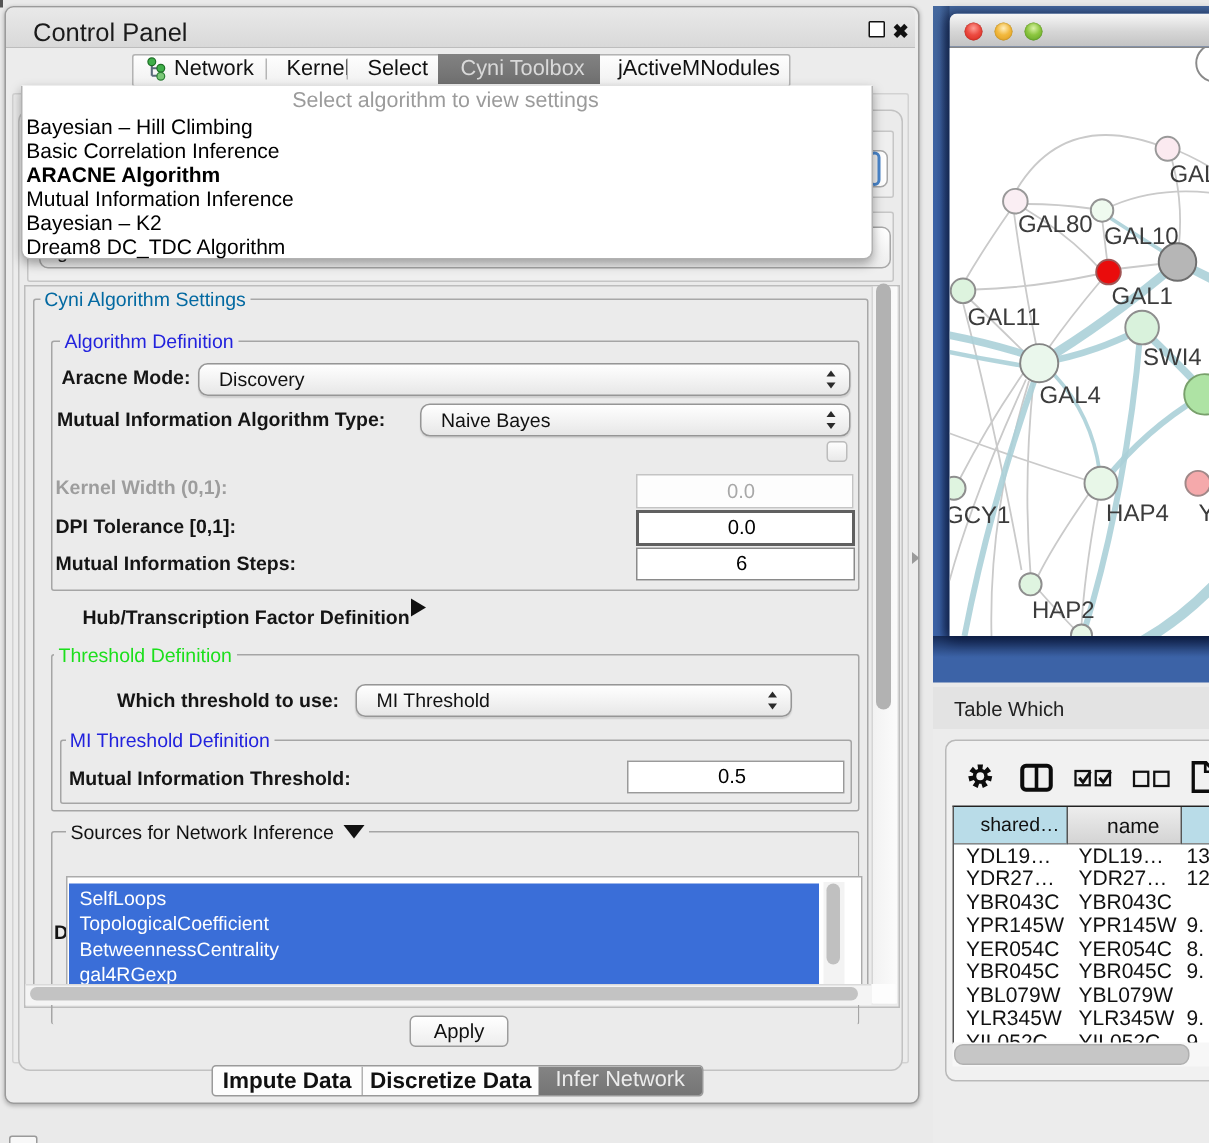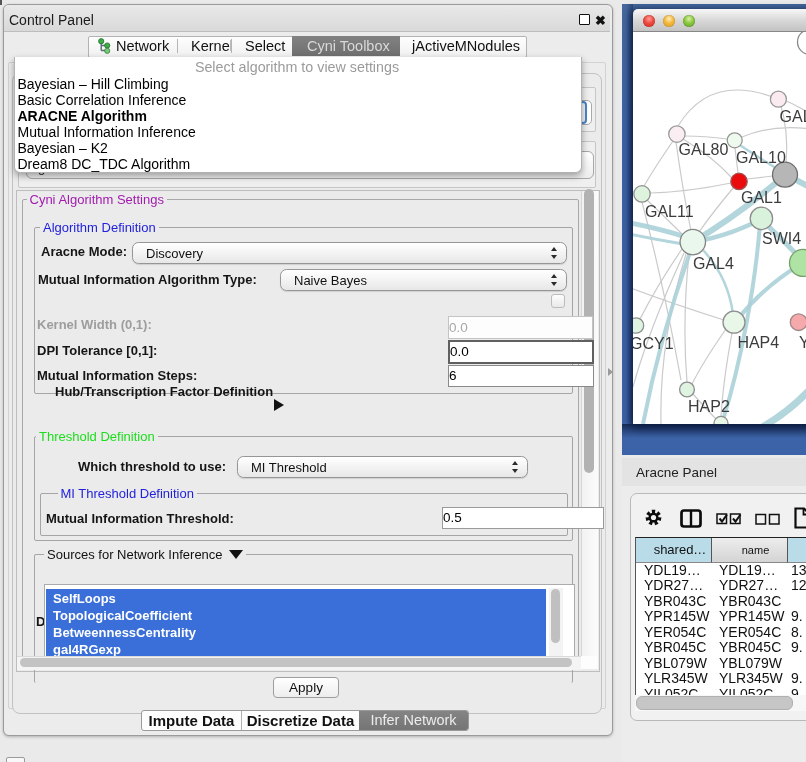--- a/index.html
+++ b/index.html
@@ -15,37 +15,37 @@
   .combo .ct{position:absolute;left:13px;top:50%;transform:translateY(-50%);
              font-size:13px;color:#111;white-space:nowrap;}
   .car{position:absolute;right:8px;top:50%;width:7px;height:12px;margin-top:-6px;}
   .car:before{content:"";position:absolute;left:0;top:0;
       border-left:3.5px solid transparent;border-right:3.5px solid transparent;
       border-bottom:4.5px solid #2a2a2a;}
   .car:after{content:"";position:absolute;left:0;bottom:0;
       border-left:3.5px solid transparent;border-right:3.5px solid transparent;
       border-top:4.5px solid #2a2a2a;}
   .field{position:absolute;background:#fff;font-size:13px;color:#000;
-         text-align:left;white-space:nowrap;margin-left:24px;}
+         text-align:center;white-space:nowrap;}
   .grp{position:absolute;border:1px solid #a5a5a5;border-radius:2px;}
   .gt{position:absolute;top:-8px;left:5px;background:#ebebeb;padding:0 3px;
       font-size:13px;line-height:15px;white-space:nowrap;}
 </style>
 </head>
 <body>
 <div id="app">
 
   <div class="abs" id="cpwin" style="left:3px;top:4px;width:608px;height:730px;
        background:#ececec;border:1px solid #9b9b9b;border-radius:6px;
        box-shadow:0 1px 3px rgba(0,0,0,0.25);"></div>
 
   <div class="abs" style="left:4px;top:5px;width:606px;height:26px;
        background:linear-gradient(#e9e9e9,#d9d9d9);border-bottom:1px solid #bdbdbd;
        border-radius:5px 5px 0 0;"></div>
-  <div class="abs" style="left:9px;top:12px;font-size:14px;color:#1b1b1b;">Control Panel</div>
+  <div class="abs" style="left:22px;top:12px;font-size:17px;color:#1b1b1b;">Control Panel</div>
   <div class="abs" style="left:579px;top:14px;width:9px;height:9px;border:1.6px solid #111;
        border-radius:1px;background:#fff;"></div>
   <div class="abs" style="left:595px;top:12.5px;font-size:13px;font-weight:bold;color:#111;">✖</div>
 
   <div class="abs" id="tabstrip" style="left:88px;top:36px;width:437px;height:20px;
        background:linear-gradient(#fefefe,#f0f0f0);border:1px solid #b3b3b3;border-radius:2px;"></div>
   <svg class="abs" style="left:98px;top:38px;" width="13" height="16" viewBox="0 0 13 16">
     <path d="M3.2 4.5 L3.2 12.5 M3.2 7.5 L8 7.5 M3.2 12.5 L8 12.5" stroke="#5a6b7a" stroke-width="1.4" fill="none"></path>
     <circle cx="3.2" cy="3.2" r="2.6" fill="#3fae49" stroke="#1e7027" stroke-width="0.8"></circle>
     <circle cx="9.2" cy="7.5" r="2.6" fill="#3fae49" stroke="#1e7027" stroke-width="0.8"></circle>
@@ -81,21 +81,21 @@
 
   <div class="abs" style="left:16px;top:190px;width:582px;height:480px;
        border:1px solid #bdbdbd;background:#ebebeb;"></div>
 
   <div class="abs" style="left:581px;top:191px;width:16px;height:478px;
        background:linear-gradient(90deg,#f2f2f2,#fbfbfb);border-left:1px solid #d5d5d5;"></div>
   <div class="abs" style="left:584px;top:189px;width:10px;height:284px;
        background:#b2b2b2;border-radius:5px;"></div>
 
   <div class="grp" style="left:21.5px;top:199px;width:555px;height:469px;border-color:#a8a8a8;">
-    <div class="gt" style="color:#a21caf;left:4px;">Cyni Algorithm Settings</div>
+    <div class="gt" style="color:#0369a1;left:4px;">Cyni Algorithm Settings</div>
   </div>
 
   <div class="grp" style="left:34px;top:227px;width:537px;height:165px;">
     <div class="gt" style="color:#2222dd;">Algorithm Definition</div>
   </div>
   <div class="lbl" style="left:41px;top:244px;text-align:center;">Aracne Mode:</div>
   <div class="combo" style="left:132px;top:241.5px;width:433px;height:20px;">
     <span class="ct">Discovery</span>
       <span class="car"></span>
   </div>
@@ -109,45 +109,45 @@
   <div class="lbl lblgray" style="left:37px;top:317px;">Kernel Width (0,1):</div>
   <div class="field" style="left:424px;top:315.5px;width:138px;height:21px;line-height:21px;
        border:1px solid #c4c4c4;color:#a8a8a8;background:#fdfdfd;padding-right:5px;font-size:13.5px;">0.0</div>
   <div class="lbl" style="left:37px;top:343px;">DPI Tolerance [0,1]:</div>
   <div class="field" style="left:424px;top:340px;width:137px;height:20px;line-height:20px;
        border:2px solid #606060;padding-right:5px;font-size:13.5px;">0.0</div>
   <div class="lbl" style="left:37px;top:367.5px;">Mutual Information Steps:</div>
   <div class="field" style="left:424px;top:365px;width:139px;height:20px;line-height:20px;
        border:1.5px solid #8a8a8a;padding-right:5px;font-size:13.5px;">6</div>
 
-  <div class="lbl" style="left:39px;top:384px;font-size:13px;padding-left:16px;">Hub/Transcription Factor Definition</div>
+  <div class="lbl" style="left:39px;top:404px;font-size:13px;padding-left:16px;">Hub/Transcription Factor Definition</div>
   <div class="abs" style="left:274px;top:399px;width:0;height:0;
        border-top:6px solid transparent;border-bottom:6px solid transparent;border-left:10px solid #111;"></div>
 
   <div class="grp" style="left:34px;top:436px;width:537px;height:103px;">
     <div class="gt" style="color:#1cdf1c;left:1px;">Threshold Definition</div>
   </div>
   <div class="lbl" style="left:78px;top:459px;">Which threshold to use:</div>
   <div class="combo" style="left:237px;top:455.5px;width:289px;height:20px;">
     <span class="ct">MI Threshold</span>
       <span class="car"></span>
   </div>
   <div class="grp" style="left:39.5px;top:493px;width:526px;height:41px;">
-    <div class="gt" style="color:#2222dd;left:3px;margin-left:14px;">MI Threshold Definition</div>
+    <div class="gt" style="color:#2222dd;left:3px;">MI Threshold Definition</div>
   </div>
   <div class="lbl" style="left:46px;top:511px;">Mutual Information Threshold:</div>
   <div class="field" style="left:418px;top:507px;width:138px;height:20px;line-height:20px;
-       border:1px solid #9a9a9a;padding-right:22px;font-size:13.5px;">0.5</div>
+       border:1px solid #9a9a9a;padding-right:5px;font-size:13.5px;">0.5</div>
 
   <div class="grp" style="left:34px;top:554px;width:537px;height:128px;border-bottom:none;">
     <div class="gt" style="color:#111;left:9px;">Sources for Network Inference <span style="display:inline-block;width:0;height:0;border-left:7px solid transparent;border-right:7px solid transparent;border-top:9px solid #111;margin-left:3px;"></span></div>
   </div>
   <div class="lbl" style="left:36px;top:567px;font-size:13px;margin-top:47px;">Data Attributes</div>
   <div class="abs" style="left:44px;top:584px;width:529px;height:72px;background:#fff;
-       border:1px solid #ababab;overflow:hidden;font-weight:bold;">
+       border:1px solid #ababab;overflow:hidden;">
      <div class="abs" style="left:1px;top:3.5px;width:500px;height:69px;background:#3a6ed8;"></div>
      <div class="abs" style="left:8px;top:5px;font-size:13px;color:#fff;line-height:17px;">SelfLoops<br>TopologicalCoefficient<br>BetweennessCentrality<br>gal4RGexp</div>
      <div class="abs" style="left:504px;top:3px;width:14px;height:68px;background:#f3f3f3;"></div>
      <div class="abs" style="left:505.5px;top:4px;width:9px;height:54px;background:#c0c0c0;border-radius:4.5px;"></div>
   </div>
 
   <div class="abs" style="left:17px;top:656px;width:564px;height:13px;background:#f4f4f4;border-top:1px solid #dadada;"></div>
   <div class="abs" style="left:20px;top:658px;width:552px;height:9px;background:#c3c3c3;border-radius:4.5px;"></div>
   <div class="abs" style="left:581px;top:656px;width:16px;height:13px;background:#fdfdfd;"></div>
 
@@ -270,21 +270,21 @@
     </g>
   </svg>
   </div>
 
   <div class="abs" style="left:622px;top:424px;width:184px;height:14px;
        background:linear-gradient(rgba(10,25,60,0.75),rgba(10,25,60,0));"></div>
   <div class="abs" style="left:622px;top:4px;width:11px;height:420px;
        background:linear-gradient(90deg,rgba(10,25,60,0) 40%,rgba(10,25,60,0.35));"></div>
 
   <div class="abs" style="left:622px;top:458px;width:184px;height:28px;background:#e3e3e3;"></div>
-  <div class="abs" style="left:636px;top:465px;font-size:13.5px;color:#222;">Aracne Panel</div>
+  <div class="abs" style="left:636px;top:465px;font-size:13.5px;color:#222;">Table Which</div>
 
   <div class="abs" style="left:622px;top:486px;width:184px;height:276px;background:#ececec;"></div>
   <div class="abs" id="tablewin" style="left:630px;top:493px;width:182px;height:226px;
        background:#f1f1f1;border:1px solid #b9b9b9;border-radius:7px;"></div>
 
   <svg class="abs" style="left:630px;top:493px;" width="176" height="42" viewBox="0 0 176 42">
     <path d="M21.65 16.72 L25.35 16.72 L24.95 19.71 L26.34 20.39 L28.43 18.20 L30.74 21.09 L28.14 22.65 L28.49 24.16 L31.50 24.43 L30.68 28.04 L27.84 26.97 L26.88 28.19 L28.54 30.71 L25.21 32.32 L24.27 29.44 L22.73 29.44 L21.79 32.32 L18.46 30.71 L20.12 28.19 L19.16 26.97 L16.32 28.04 L15.50 24.43 L18.51 24.16 L18.86 22.65 L16.26 21.09 L18.57 18.20 L20.66 20.39 L22.05 19.71 Z" fill="#0c0c0c" fill-rule="evenodd"></path>
       <circle cx="23.5" cy="24.5" r="2.6" fill="#f1f1f1"></circle>
     <rect x="51.5" y="17.5" width="19" height="16" rx="2.5" fill="none" stroke="#0c0c0c" stroke-width="2.7"></rect>
     <line x1="61" y1="17" x2="61" y2="33" stroke="#0c0c0c" stroke-width="2.4"></line>
@@ -300,21 +300,21 @@
     </g>
     <path d="M165.5 15.5 h8.5 l5.5 5.5 v13.5 h-14 z" fill="none" stroke="#0c0c0c" stroke-width="2.2"></path>
     <path d="M173.5 15.5 v6 h6" fill="none" stroke="#0c0c0c" stroke-width="1.8"></path>
   </svg>
 
   <div class="abs" id="table" style="left:634.5px;top:536.5px;width:171.5px;height:158px;
        background:#fff;border-top:1.6px solid #222;border-left:1px solid #555;overflow:hidden;">
     <div class="abs" style="left:0;top:0;width:75px;height:24.5px;background:#b9dce8;border-right:1px solid #555;border-bottom:1px solid #888;
          text-align:center;font-size:13px;color:#111;line-height:24px;text-indent:14px;">shared…</div>
     <div class="abs" style="left:76px;top:0;width:75px;height:24.5px;background:linear-gradient(#ededed,#d4d4d4);border-right:1px solid #555;border-bottom:1px solid #888;
-         text-align:center;font-size:11px;color:#111;line-height:24px;text-indent:13px;">name</div>
+         text-align:center;font-size:14px;color:#111;line-height:24px;text-indent:13px;">name</div>
     <div class="abs" style="left:152px;top:0;width:60px;height:24.5px;background:#b9dce8;border-bottom:1px solid #888;"></div>
     <div class="abs" style="left:8.5px;top:25px;font-size:14px;color:#111;line-height:15.5px;">
       YDL19…<br>YDR27…<br>YBR043C<br>YPR145W<br>YER054C<br>YBR045C<br>YBL079W<br>YLR345W<br>YIL052C</div>
     <div class="abs" style="left:83.5px;top:25px;font-size:14px;color:#111;line-height:15.5px;">
       YDL19…<br>YDR27…<br>YBR043C<br>YPR145W<br>YER054C<br>YBR045C<br>YBL079W<br>YLR345W<br>YIL052C</div>
     <div class="abs" style="left:155.5px;top:25px;font-size:14px;color:#111;line-height:15.5px;">
       13<br>12<br><br>9.<br>8.<br>9.<br><br>9.<br>9.</div>
   </div>
 
   <div class="abs" style="left:634.5px;top:694.5px;width:171.5px;height:16px;background:#f7f7f7;"></div>

